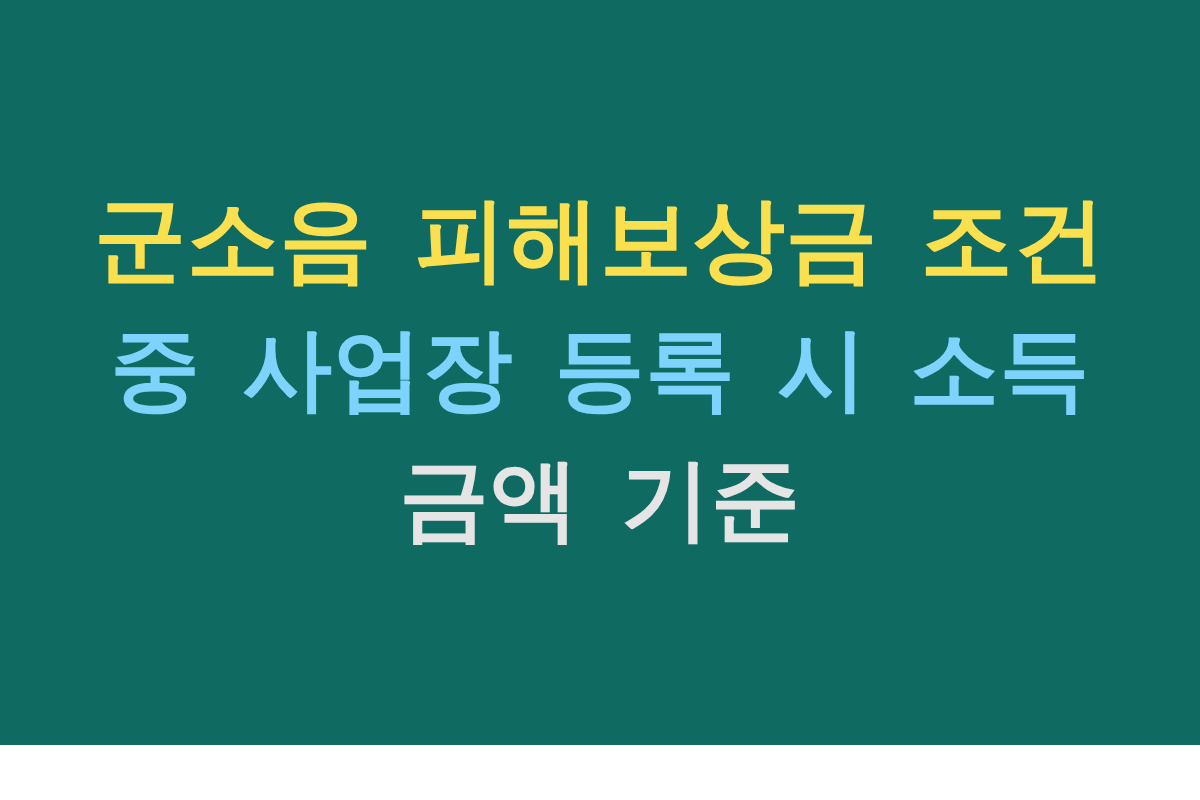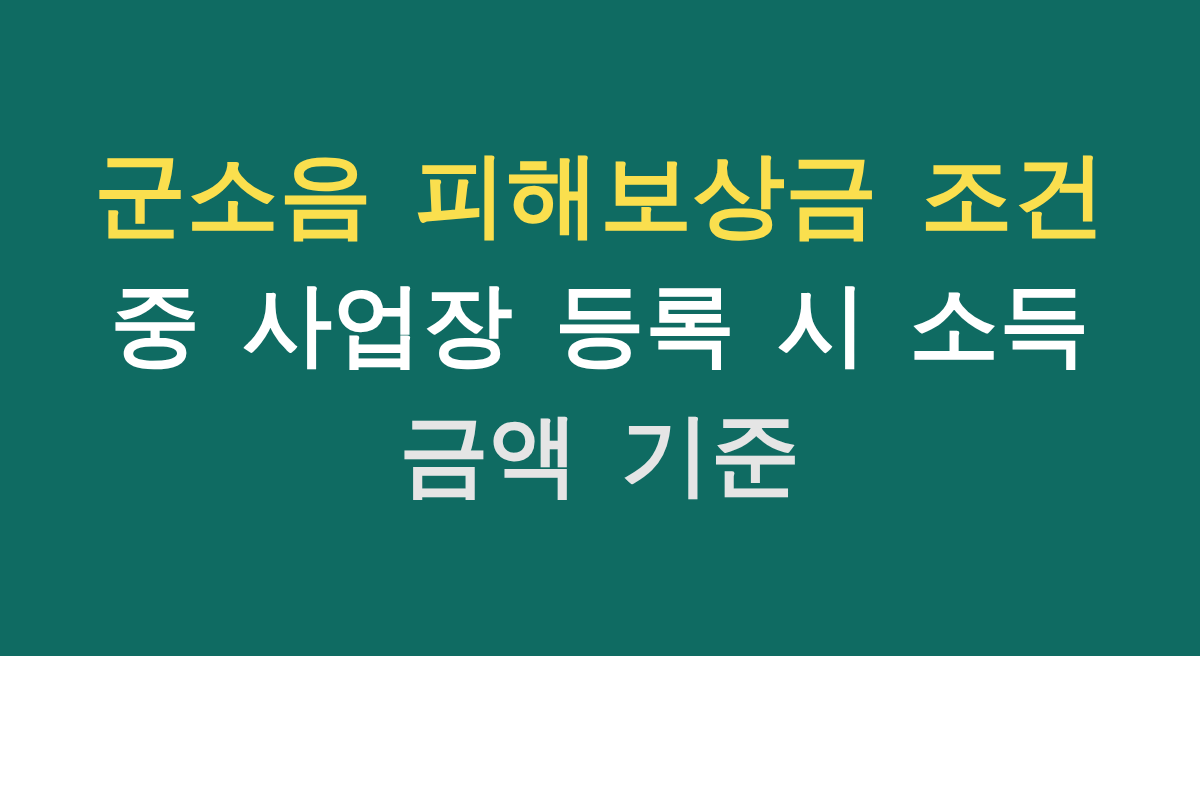--- a/index.html
+++ b/index.html
@@ -11,21 +11,21 @@
   body {
     width: 1200px;
     height: 800px;
     overflow: hidden;
     font-family: "Liberation Sans", "DejaVu Sans", sans-serif;
   }
 
   .card {
     position: relative;
     width: 1200px;
-    height: 656px;
+    height: 745px;
     box-sizing: border-box;
     background: #0F6B62;
     display: flex;
     align-items: center;
     justify-content: center;
     overflow: hidden;
   }
 
   .title-block {
     width: 1100px;
@@ -57,19 +57,19 @@
 </style>
 </head>
 <body>
 
 <div class="card" style="background: rgb(15, 107, 98);">
 
   <div class="title-block">
 
     <span class="title-line line-1" style="color: rgb(250, 223, 78); font-size: 92.1835px;">군소음 피해보상금 조건</span>
 
-    <span class="title-line line-2" style="color: #ffffff; font-size: 89.7984px;">중 사업장 등록 시 소득</span>
+    <span class="title-line line-2" style="color: #7dd3fc; font-size: 89.7984px;">중 사업장 등록 시 소득</span>
 
     <span class="title-line line-3" style="color: #e5e5e5; font-size: 89.4198px;">금액 기준</span>
 
   </div>
 
 </div>
 
 </body></html>

